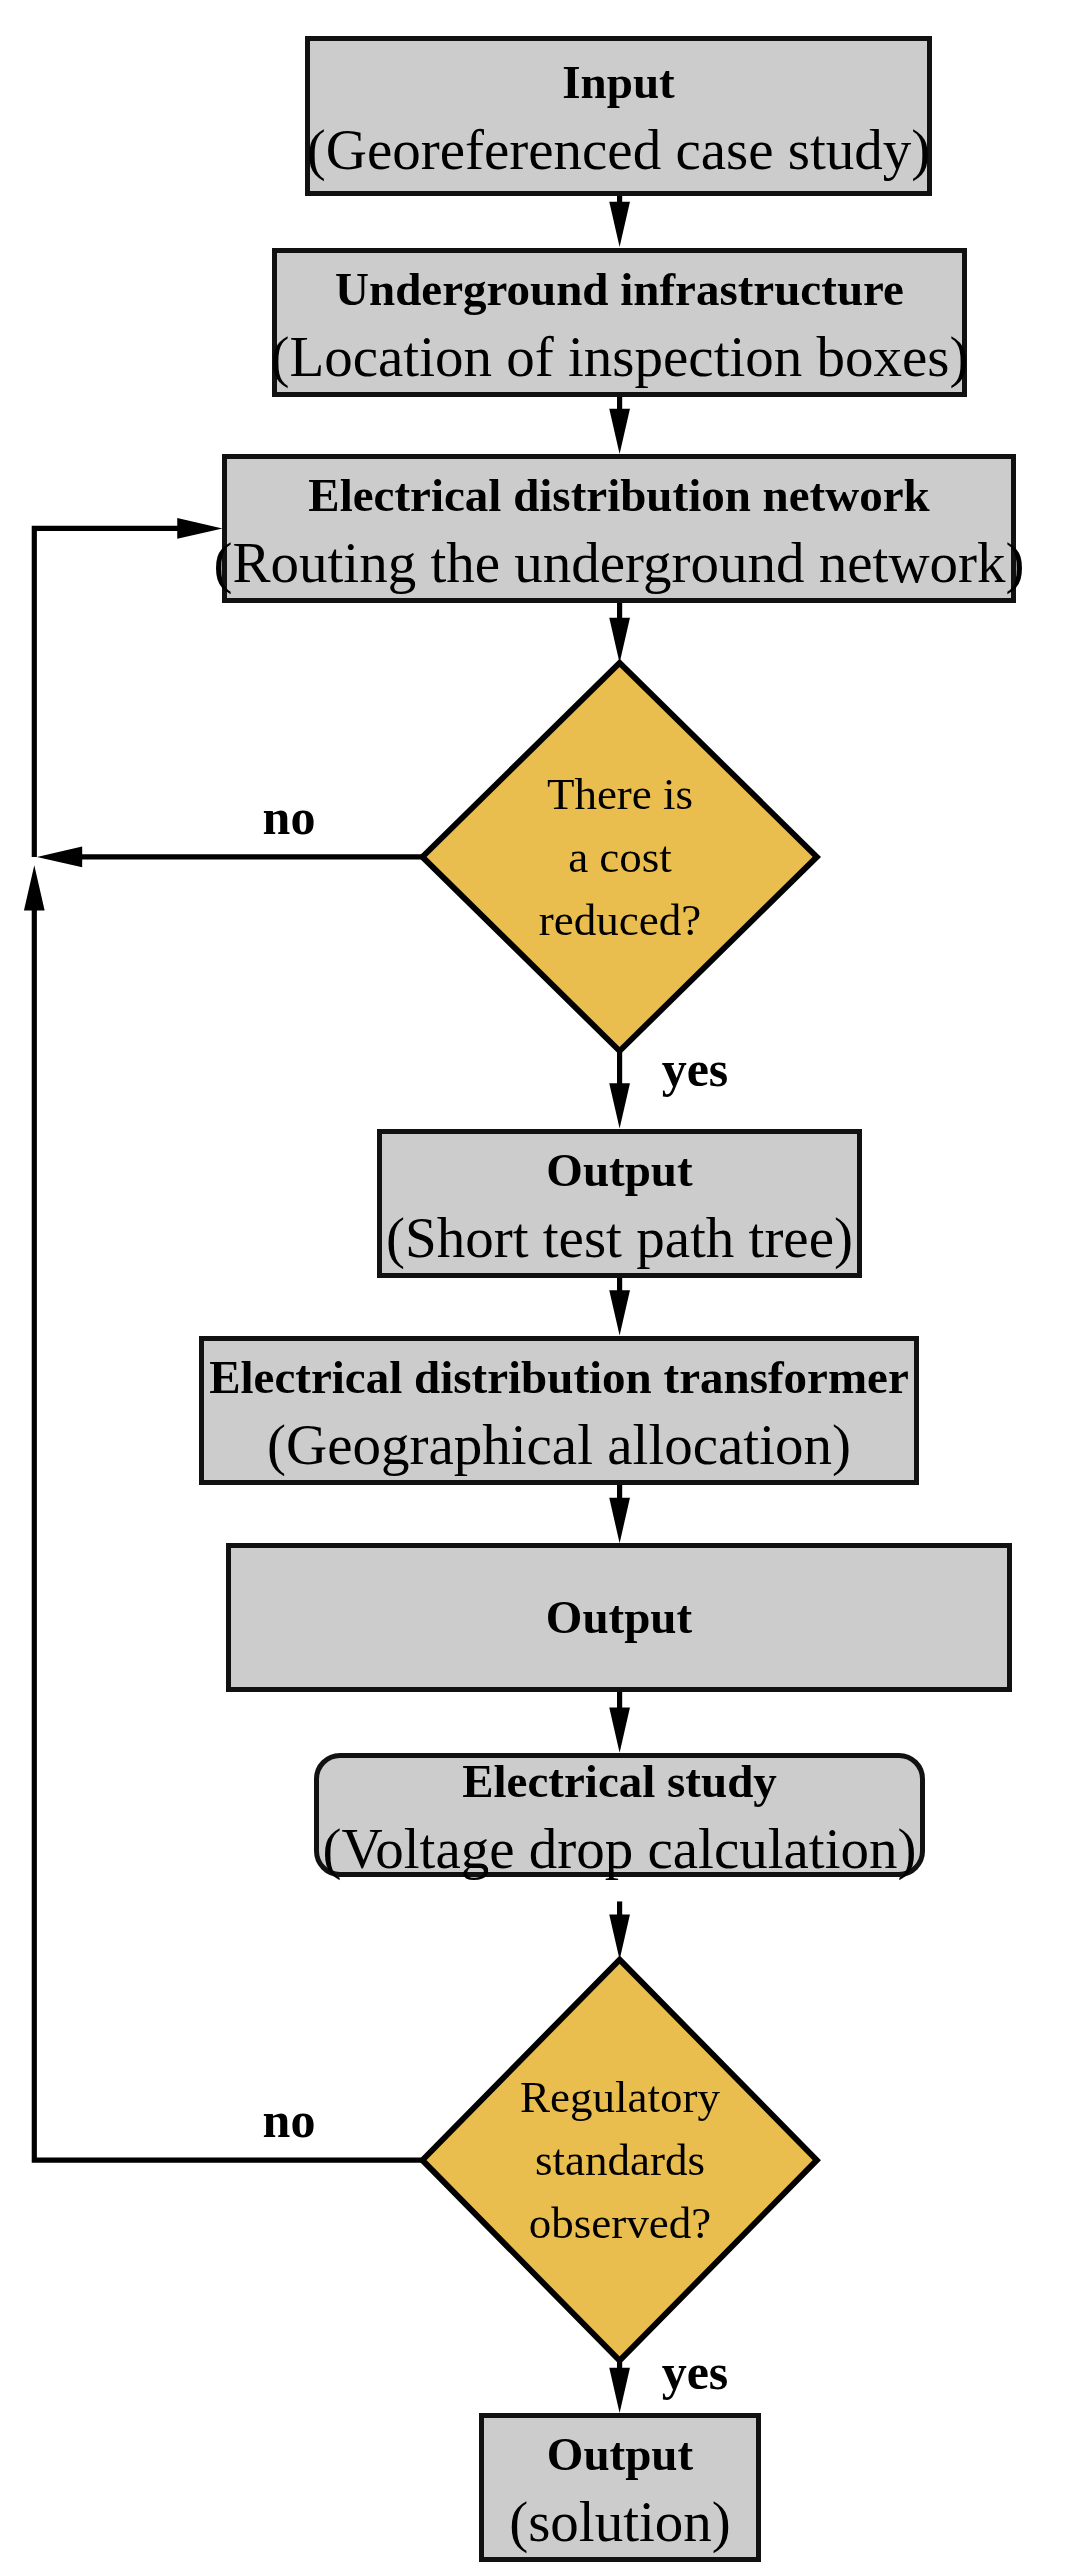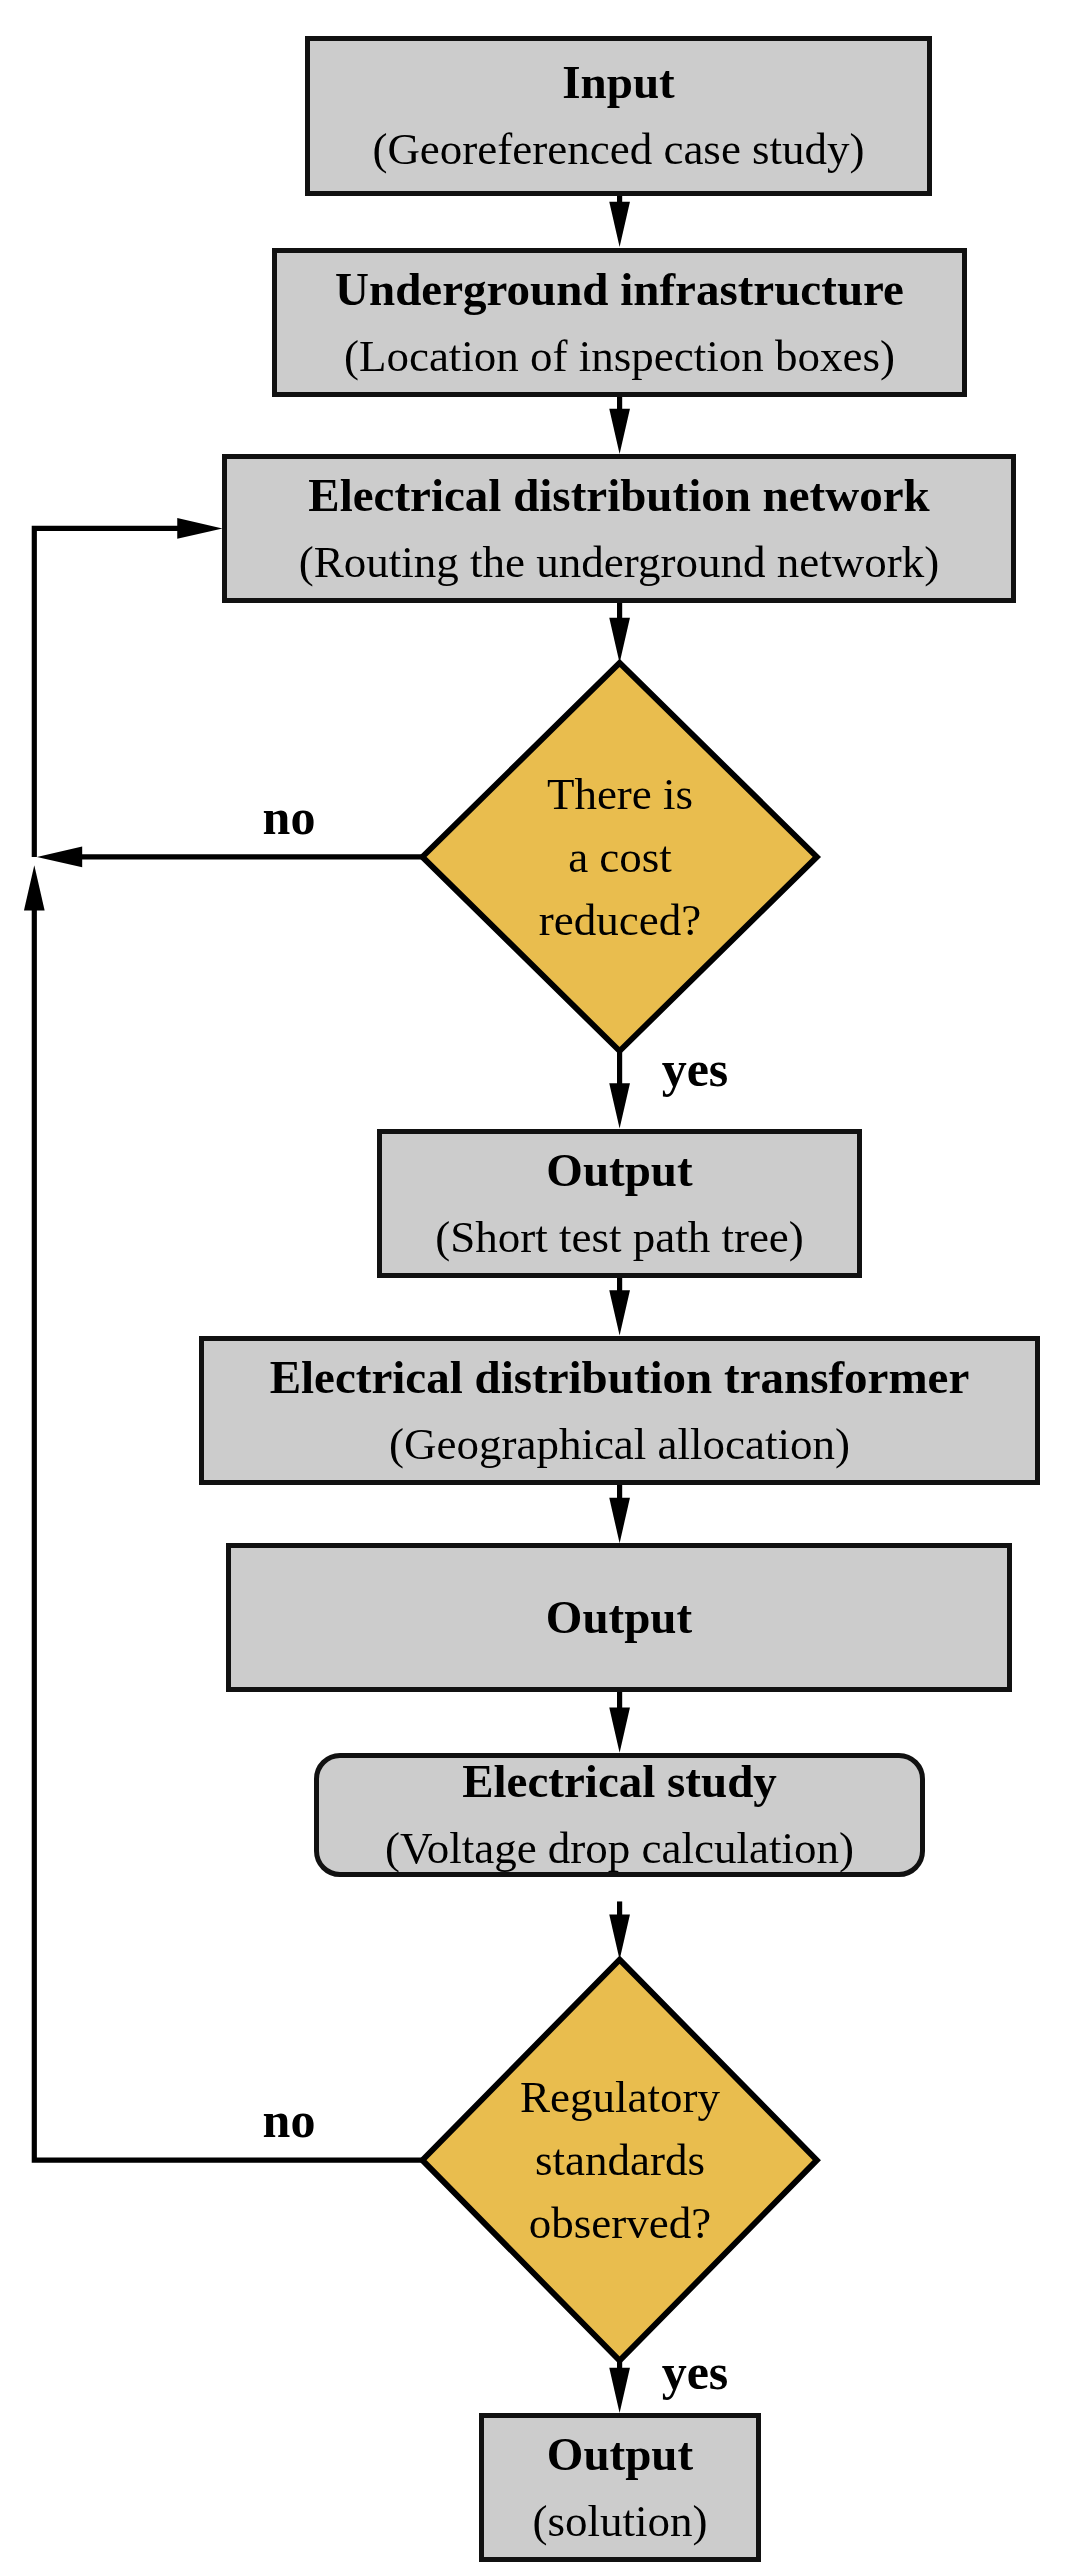--- a/index.html
+++ b/index.html
@@ -36,21 +36,21 @@
     justify-content: center;
     text-align: center;
   }
   .node .title {
     font-weight: bold;
     font-size: 47px;
     line-height: 67px;
     white-space: nowrap;
   }
   .node .subtitle {
-    font-size: 45px;
+    font-size: 57px;
     line-height: 67px;
     white-space: nowrap;
   }
   .diamond-label {
     position: absolute;
     display: flex;
     flex-direction: column;
     align-items: center;
     justify-content: center;
     text-align: center;
@@ -156,21 +156,21 @@
   </div>
 
   <div class="edge-label" style="left:218px; top:784px;">no</div>
   <div class="edge-label" style="left:624px; top:1036px;">yes</div>
 
   <div class="node" style="left:377px; top:1129px; width:485px; height:149px;">
     <div class="title">Output</div>
     <div class="subtitle">(Short test path tree)</div>
   </div>
 
-  <div class="node" style="left:199px; top:1336px; width:841px; height:149px;">
+  <div class="node" style="left:199px; top:1336px; width:720px; height:149px;">
     <div class="title">Electrical distribution transformer</div>
     <div class="subtitle">(Geographical allocation)</div>
   </div>
 
   <div class="node" style="left:226px; top:1543px; width:786px; height:149px;">
     <div class="title">Output</div>
   </div>
 
   <div class="node" style="left:314px; top:1753px; width:611px; height:124px;border-radius:26px;">
     <div class="title">Electrical study</div>

